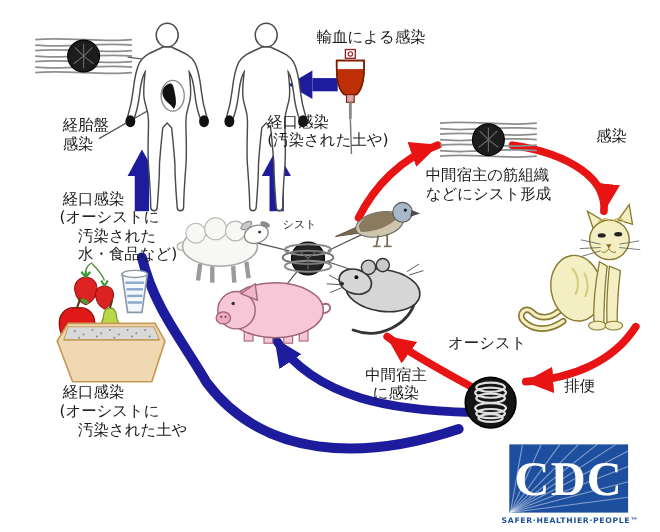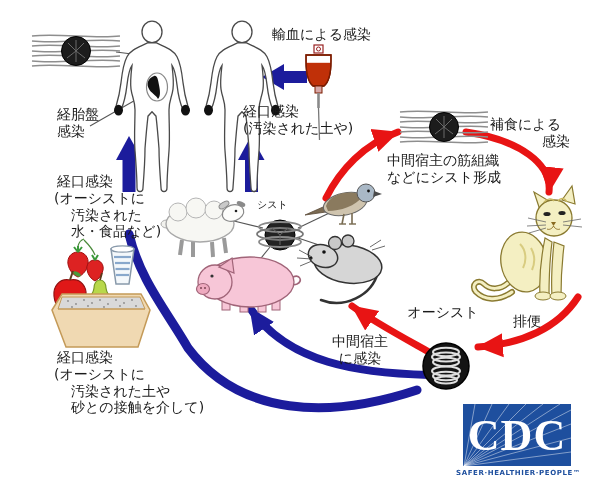--- a/index.html
+++ b/index.html
@@ -277,21 +277,21 @@
       <line x1="464" y1="466" x2="543" y2="404"></line>
       <line x1="464" y1="466" x2="560" y2="404"></line>
       <line x1="464" y1="466" x2="571" y2="410"></line>
       <line x1="464" y1="466" x2="571" y2="424"></line>
       <line x1="464" y1="466" x2="571" y2="438"></line>
       <line x1="464" y1="466" x2="571" y2="452"></line>
     </g>
   </g>
 </svg>
 
-<div class="lbl" style="left:272px;top:26px;">
+<div class="lbl" style="left:288px;top:26px;">
   <div>輸血による感染</div>
 </div>
 
 <div class="lbl" style="left:57px;top:106px;">
   <div>経胎盤</div>
   <div>感染</div>
 </div>
 
 <div class="lbl" style="left:243px;top:103px;">
   <div>経口感染</div>
@@ -302,42 +302,40 @@
   <div style="padding-left:3px;">経口感染</div>
   <div>(オーシストに</div>
   <div class="ind">汚染された</div>
   <div class="ind">水・食品など)</div>
 </div>
 
 <div class="lbl" style="left:54px;top:349px;">
   <div style="padding-left:3px;">経口感染</div>
   <div>(オーシストに</div>
   <div class="ind">汚染された土や</div>
-  <div class="ind">砂との接触を介して)</div>
 </div>
 
 <div class="lbl" style="left:257px;top:199px;font-size:10px;">
   <div>シスト</div>
 </div>
 
 <div class="lbl" style="left:387px;top:152px;">
   <div>中間宿主の筋組織</div>
   <div>などにシスト形成</div>
 </div>
 
 <div class="lbl" style="left:490px;top:116px;">
-  <div>補食による</div>
   <div class="ind2">感染</div>
 </div>
 
 <div class="lbl ctr" style="left:396px;top:304px;width:94px;">
   <div>オーシスト</div>
 </div>
 
-<div class="lbl" style="left:513px;top:313px;">
+<div class="lbl" style="left:513px;top:343px;">
   <div>排便</div>
 </div>
 
 <div class="lbl ctr" style="left:315px;top:333px;width:66px;margin-left:12px;">
   <div>中間宿主</div>
   <div>に感染</div>
 </div>
 
 <div id="cdc-text">CDC</div>
 <div id="cdc-tag">SAFER·HEALTHIER·PEOPLE™</div>

